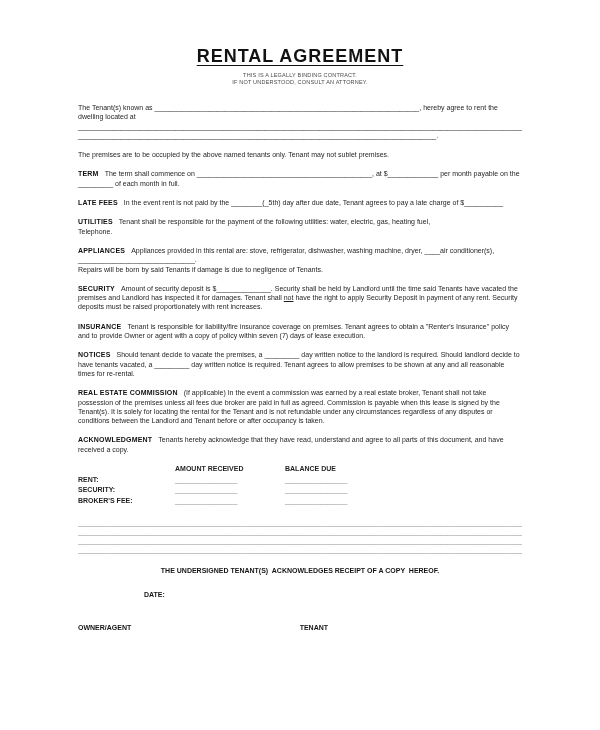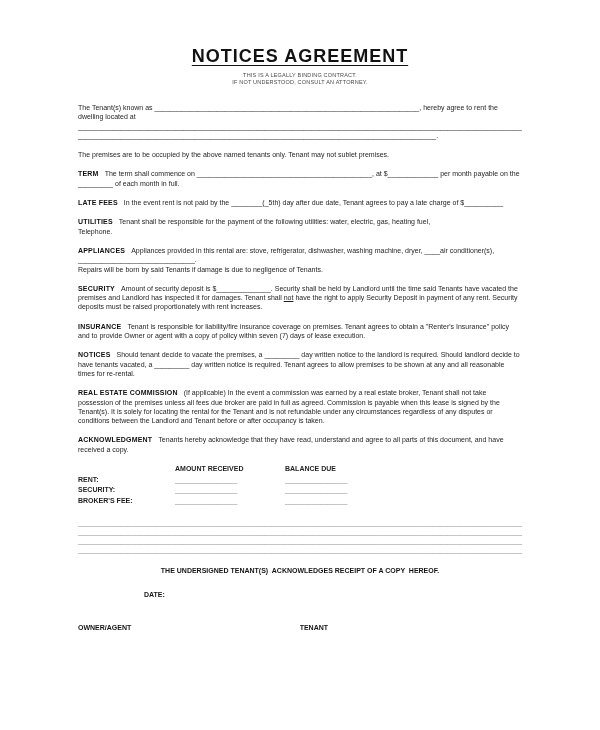--- a/index.html
+++ b/index.html
@@ -75,21 +75,21 @@
   .sig-row { display:flex; font-size:7px; }
   .sig-group { white-space:nowrap; overflow:hidden; }
   .sig-tenant { margin-left:36px; }
   .sig-label { font-weight:bold; color:#151515; }
 </style>
 </head>
 <body>
 
 <div class="page">
 
-  <div class="title">NOTICES AGREEMENT</div>
+  <div class="title">RENTAL AGREEMENT</div>
   <div class="subtitle">THIS IS A LEGALLY BINDING CONTRACT.</div>
   <div class="subtitle">IF NOT UNDERSTOOD, CONSULT AN ATTORNEY.</div>
 
   <p class="para body-start"><span>The Tenant(s) known as ____________________________________________________________________, hereby agree to rent the dwelling located at ______________________________________________________________________________________________________________________________________________________________________________________________________________.</span></p>
 
   <p class="para"><span>The premises are to be occupied by the above named tenants only. Tenant may not sublet premises.</span></p>
 
   <p class="para"><b class="lbl">TERM</b><span>The term shall commence on _____________________________________________, at $_____________ per month payable on the _________ of each month in full.</span></p>
 
   <p class="para"><b class="lbl">LATE FEES</b><span>In the event rent is not paid by the ________(_5th) day after due date, Tenant agrees to pay a late charge of $__________</span></p>

